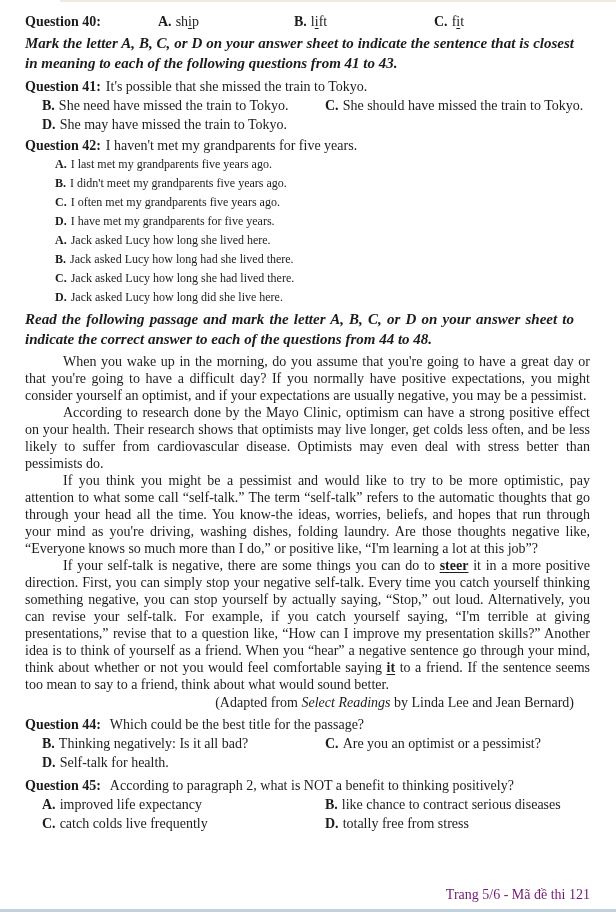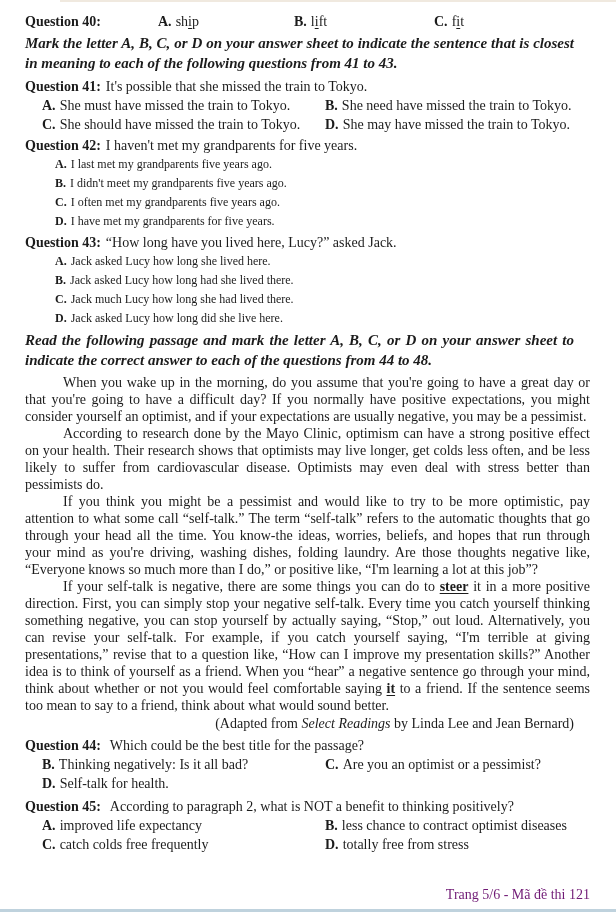--- a/index.html
+++ b/index.html
@@ -77,43 +77,39 @@
     <span class="q40opt c"><b class="letter">C.</b><span><span>f</span><span class="ul">i</span><span>t</span></span></span>
     <span class="q40opt d"><b class="letter">D.</b><span><span>dr</span><span class="ul">i</span><span>ve</span></span></span>
   </div>
 
   <p class="instr">Mark the letter A, B, C, or D on your answer sheet to indicate the sentence that is closest in meaning to each of the following questions from 41 to 43.</p>
 
   <div class="qline">
     <span class="qlabel">Question 41:</span><span>It's possible that she missed the train to Tokyo.</span>
   </div>
   <div class="optgrid">
-    <div class="opt"><b class="letter">A.</b><span>She must have missed the train to Tokyo.</span></div>
     <div class="opt"><b class="letter">B.</b><span>She need have missed the train to Tokyo.</span></div>
     <div class="opt"><b class="letter">C.</b><span>She should have missed the train to Tokyo.</span></div>
     <div class="opt"><b class="letter">D.</b><span>She may have missed the train to Tokyo.</span></div>
   </div>
 
   <div class="qline">
     <span class="qlabel">Question 42:</span><span>I haven't met my grandparents for five years.</span>
   </div>
   <div class="opts1">
     <div class="opt"><b class="letter">A.</b><span>I last met my grandparents five years ago.</span></div>
     <div class="opt"><b class="letter">B.</b><span>I didn't meet my grandparents five years ago.</span></div>
     <div class="opt"><b class="letter">C.</b><span>I often met my grandparents five years ago.</span></div>
     <div class="opt"><b class="letter">D.</b><span>I have met my grandparents for five years.</span></div>
   </div>
 
-  <div class="qline">
-    <span class="qlabel">Question 43:</span><span>“How long have you lived here, Lucy?” asked Jack.</span>
-  </div>
   <div class="opts1">
     <div class="opt"><b class="letter">A.</b><span>Jack asked Lucy how long she lived here.</span></div>
     <div class="opt"><b class="letter">B.</b><span>Jack asked Lucy how long had she lived there.</span></div>
-    <div class="opt"><b class="letter">C.</b><span>Jack much Lucy how long she had lived there.</span></div>
+    <div class="opt"><b class="letter">C.</b><span>Jack asked Lucy how long she had lived there.</span></div>
     <div class="opt"><b class="letter">D.</b><span>Jack asked Lucy how long did she live here.</span></div>
   </div>
 
   <p class="instr">Read the following passage and mark the letter A, B, C, or D on your answer sheet to indicate the correct answer to each of the questions from 44 to 48.</p>
 
   <div>
     <p class="para">When you wake up in the morning, do you assume that you're going to have a great day or that you're going to have a difficult day? If you normally have positive expectations, you might consider yourself an optimist, and if your expectations are usually negative, you may be a pessimist.</p>
     <p class="para">According to research done by the Mayo Clinic, optimism can have a strong positive effect on your health. Their research shows that optimists may live longer, get colds less often, and be less likely to suffer from cardiovascular disease. Optimists may even deal with stress better than pessimists do.</p>
     <p class="para">If you think you might be a pessimist and would like to try to be more optimistic, pay attention to what some call “self-talk.” The term “self-talk” refers to the automatic thoughts that go through your head all the time. You know-the ideas, worries, beliefs, and hopes that run through your mind as you're driving, washing dishes, folding laundry. Are those thoughts negative like, “Everyone knows so much more than I do,” or positive like, “I'm learning a lot at this job”?</p>
     <p class="para"><span>If your self-talk is negative, there are some things you can do to </span><b class="bu">steer</b><span> it in a more positive direction. First, you can simply stop your negative self-talk. Every time you catch yourself thinking something negative, you can stop yourself by actually saying, “Stop,” out loud. Alternatively, you can revise your self-talk. For example, if you catch yourself saying, “I'm terrible at giving presentations,” revise that to a question like, “How can I improve my presentation skills?” Another idea is to think of yourself as a friend. When you “hear” a negative sentence go through your mind, think about whether or not you would feel comfortable saying </span><b class="bu">it</b><span> to a friend. If the sentence seems too mean to say to a friend, think about what would sound better.</span></p>
@@ -127,21 +123,21 @@
     <div class="opt"><b class="letter">B.</b><span>Thinking negatively: Is it all bad?</span></div>
     <div class="opt"><b class="letter">C.</b><span>Are you an optimist or a pessimist?</span></div>
     <div class="opt"><b class="letter">D.</b><span>Self-talk for health.</span></div>
   </div>
 
   <div class="qline qblock">
     <span class="qlabel wide">Question 45:</span><span>According to paragraph 2, what is NOT a benefit to thinking positively?</span>
   </div>
   <div class="optgrid">
     <div class="opt"><b class="letter">A.</b><span>improved life expectancy</span></div>
-    <div class="opt"><b class="letter">B.</b><span>less chance to contract optimist diseases</span></div>
-    <div class="opt"><b class="letter">C.</b><span>catch colds free frequently</span></div>
+    <div class="opt"><b class="letter">B.</b><span>like chance to contract serious diseases</span></div>
+    <div class="opt"><b class="letter">C.</b><span>catch colds live frequently</span></div>
     <div class="opt"><b class="letter">D.</b><span>totally free from stress</span></div>
   </div>
 
 </div>
 
 <div class="footer"><span>Trang 5/6 - Mã đề thi 121</span></div>
 <div class="bottom-line"></div>
 
 </body></html>

